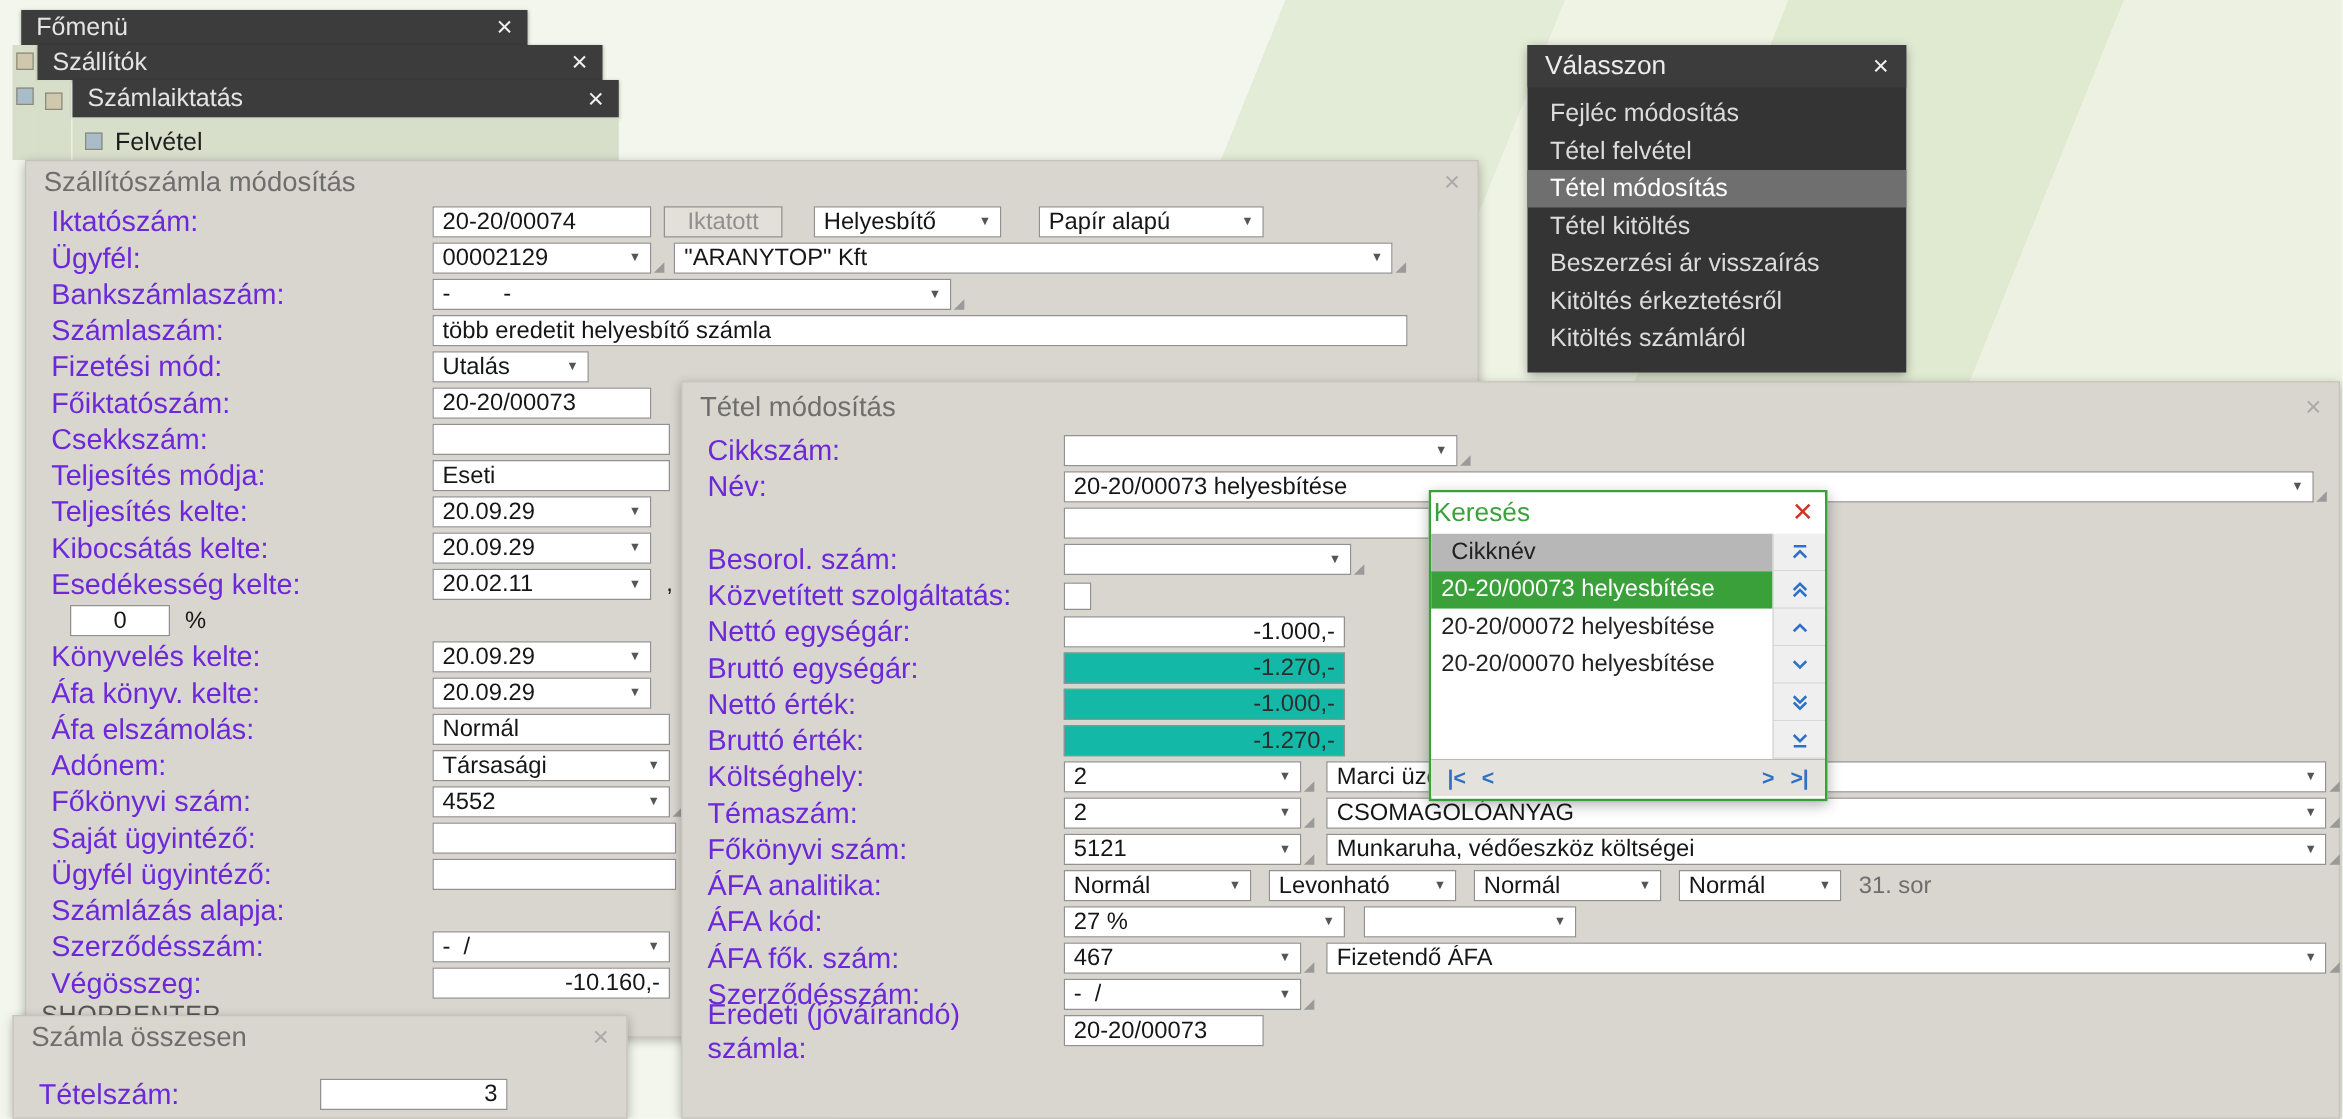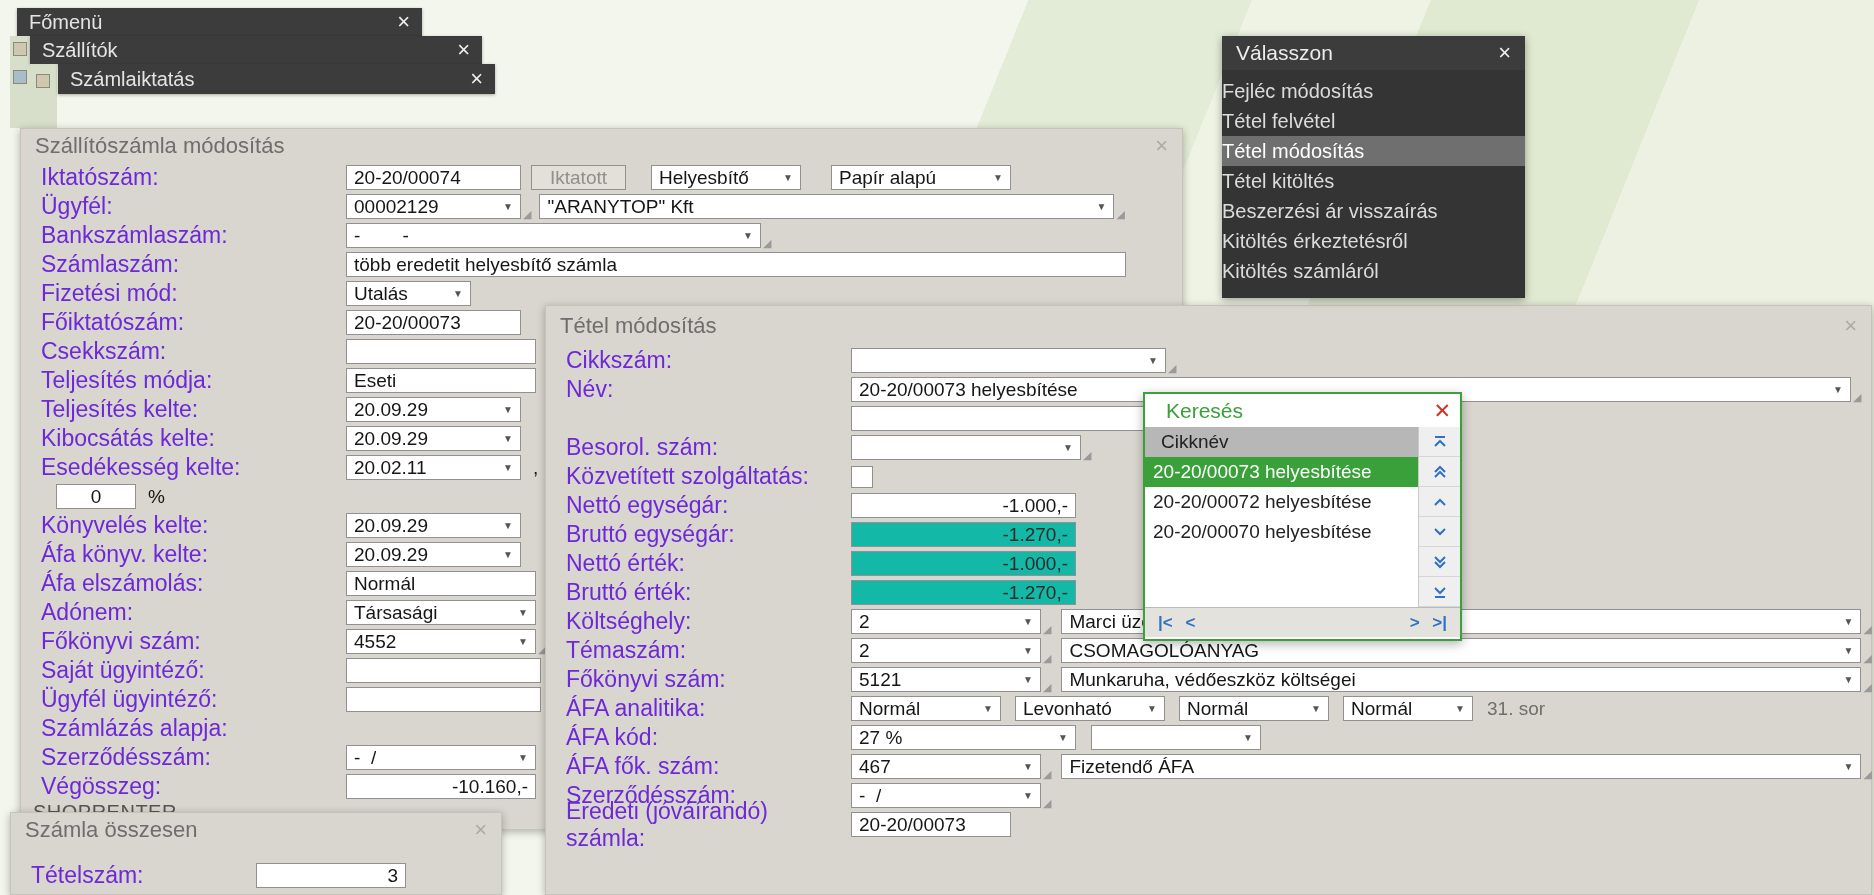--- a/index.html
+++ b/index.html
@@ -38,25 +38,25 @@
   .footer-brand{position:absolute;font-size:20px;color:#555;letter-spacing:.5px;}
   .w80{width:80px}.w95{width:95px}.w115{width:125px}.w130{width:130px}.w150{width:150px}
   .w160{width:160px}.w170{width:170px}.w175{width:175px}.w180{width:180px}.w190{width:190px}
   .w195{width:195px}.w225{width:225px}.w230{width:230px}.w293{width:293px}.w315{width:315px}
   .w415{width:415px}.w575{width:575px}.w780{width:780px}.w800{width:800px}.w1000{width:1000px}
   .ml8{margin-left:8px}.ml10{margin-left:10px}.ml14{margin-left:14px}
   .ml15{margin-left:15px}.ml25{margin-left:25px}.ml30{margin-left:30px}
   
   #valasszon{position:absolute;background:#343434;box-shadow:0 2px 8px rgba(0,0,0,.35);}
   #valasszon .vbar{height:34px;display:flex;justify-content:space-between;align-items:center;padding:0 14px;color:#ececec;font-size:21px;background:#3c3c3c;}
-  .vitem{height:30px;display:flex;align-items:center;font-size:20px;color:#dcdcdc;}
+  .vitem{height:30px;display:flex;align-items:center;padding-left:18px;font-size:20px;color:#dcdcdc;}
   .vitem.sel{background:#6f6f6f;color:#fff;}
   
   #kereses{position:absolute;background:#fff;border:2px solid #3aa13a;box-shadow:0 3px 10px rgba(0,0,0,.3);}
-  .ktitle{height:33px;display:flex;justify-content:space-between;align-items:center;padding:0 9px 0 21px;background:#fff;}
+  .ktitle{height:33px;display:flex;justify-content:space-between;align-items:center;padding:0 9px 0 2px;background:#fff;}
   .ktitle .kt{color:#3aa13a;font-size:21px;}
   .kclose{color:#cf3526;font-size:21px;font-weight:bold;line-height:1;}
   .kmain{display:flex;}
   .klist{flex:1;}
   .khead{height:30px;display:flex;align-items:center;padding-left:16px;background:#b7b7b7;color:#222;font-size:19px;}
   .krow{height:30px;display:flex;align-items:center;padding-left:8px;background:#fff;color:#222;font-size:19px;white-space:nowrap;overflow:hidden;}
   .krow.sel{background:#3aa13a;color:#fff;}
   .kscroll{width:42px;border-left:1px solid #c9c9c9;display:flex;flex-direction:column;}
   .kbtn{height:30px;background:#efefef;border-bottom:1px solid #d6d6d6;display:flex;align-items:center;justify-content:center;}
   .knav{height:30px;background:#e4e2dd;border-top:1px solid #b9b9b9;display:flex;justify-content:space-between;align-items:center;padding:0 9px;color:#2e71c5;font-size:17px;font-weight:bold;}
@@ -81,20 +81,24 @@
     <span class="darkclose">×</span>
   </div>
   <div class="stripbody" style="left:30px;top:64px;width:27px;height:64px;z-index:2;">
     <div class="mini-icon" style="left:6px;top:10px;"></div>
   </div>
 
   <div class="darkbar" style="left:58px;top:64px;width:437px;height:30px;z-index:3;">
     <span>Számlaiktatás</span>
     <span class="darkclose">×</span>
   </div>
+  <div class="stripbody" style="left:58px;top:94px;width:437px;height:58px;z-index:3;">
+    <div class="mini-icon b" style="left:10px;top:12px;"></div>
+    <span style="position:absolute;left:34px;top:9px;font-size:20px;color:#1d1d1d;">Felvétel</span>
+  </div>
 
   <div class="lightwin w1" style="left:20px;top:128px;width:1163px;height:702px;z-index:4;">
     <div class="lw-title">
       <span>Szállítószámla módosítás</span>
       <span class="lw-close">×</span>
     </div>
     <div class="content" style="top:34px;">
 
       <div class="frow">
         <span class="flabel">Iktatószám:</span>

